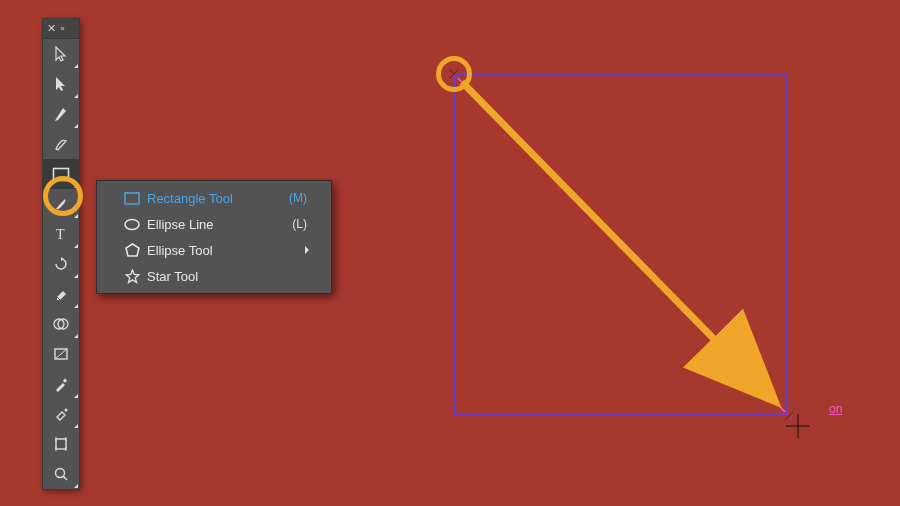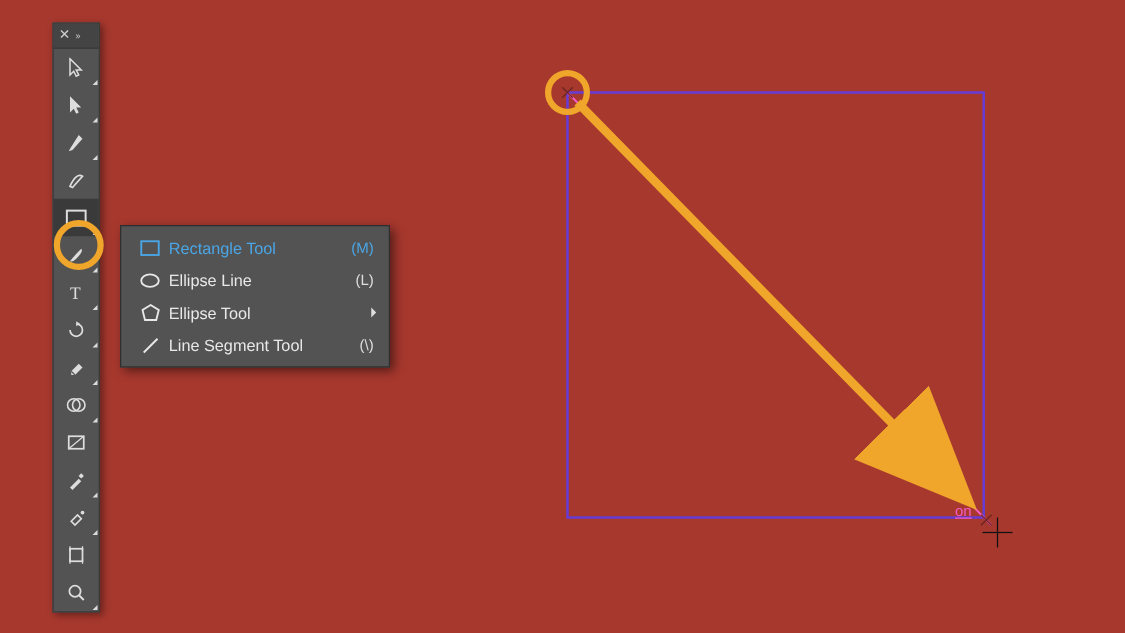--- a/index.html
+++ b/index.html
@@ -72,25 +72,25 @@
     border-radius: 50%;
     background: transparent;
     pointer-events: none;
   }
 
   
   .flyout {
     position: absolute;
     left: 96px;
     top: 180px;
-    width: 216px;
+    width: 236px;
     background: #535353;
     border: 1px solid #2f2f2f;
     box-shadow: 3px 3px 8px rgba(0,0,0,0.5);
-    padding: 4px 4px;
+    padding: 4px 16px;
   }
   .flyout-item {
     display: flex;
     align-items: center;
     height: 26px;
     font-size: 13px;
     color: #e8e8e8;
     position: relative;
     padding: 0 8px;
   }
@@ -286,25 +286,24 @@
         <svg width="15" height="15">
           <polygon points="7.5,1 14,5 12,13 3,13 1,5" fill="none" stroke="currentColor" stroke-width="1.5"></polygon>
         </svg>
       </span>
       <span class="flabel">Ellipse Tool</span>
       <span class="sub"></span>
     </div>
     <div class="flyout-item">
       <span class="ficon" style="color: rgb(232, 232, 232);">
         <svg width="15" height="15">
-          <line x1="2" y1="13" x2="13" y2="2" stroke="currentColor" stroke-width="1.6"></line>
+          <polygon points="7.5,1 9.3,5.5 14,5.8 10.3,8.8 11.5,13.5 7.5,10.8 3.5,13.5 4.7,8.8 1,5.8 5.7,5.5" fill="none" stroke="currentColor" stroke-width="1.3"></polygon>
         </svg>
       </span>
-      <span class="flabel">Line Segment Tool</span>
-      <span class="fshort">(\)</span>
+      <span class="flabel">Star Tool</span>
     </div>
   </div>
 
 <div class="canvas-rect" style="left:453px; top:73px; width:335px; height:342px;"></div>
 
 <svg style="position:absolute; left:0; top:0; width:900px; height:506px; pointer-events:none;">
   <line x1="454" y1="74" x2="793" y2="420" stroke="#f55bc7" stroke-width="1.5"></line>
 </svg>
 
 <svg style="position:absolute; left:0; top:0; width:900px; height:506px; pointer-events:none;">
@@ -316,13 +315,13 @@
   <line x1="462" y1="82" x2="762" y2="388" stroke="#f0a52b" stroke-width="7" marker-end="url(#ahead)"></line>
 </svg>
 
 <div class="ring" style="left:436px; top:56px; width:36px; height:36px;"></div>
 
 <div class="origin-x" style="left:454px; top:74px;"></div>
 
 <div class="origin-x" style="left:789px; top:416px;"></div>
 <div class="cursor-cross" style="left:798px; top:426px;"></div>
 
-<span class="smartguide" style="left:764px; top:402px;text-decoration:underline;">on</span>
+<span class="smartguide" style="left:829px; top:402px;text-decoration:underline;">on</span>
 
 </body></html>

